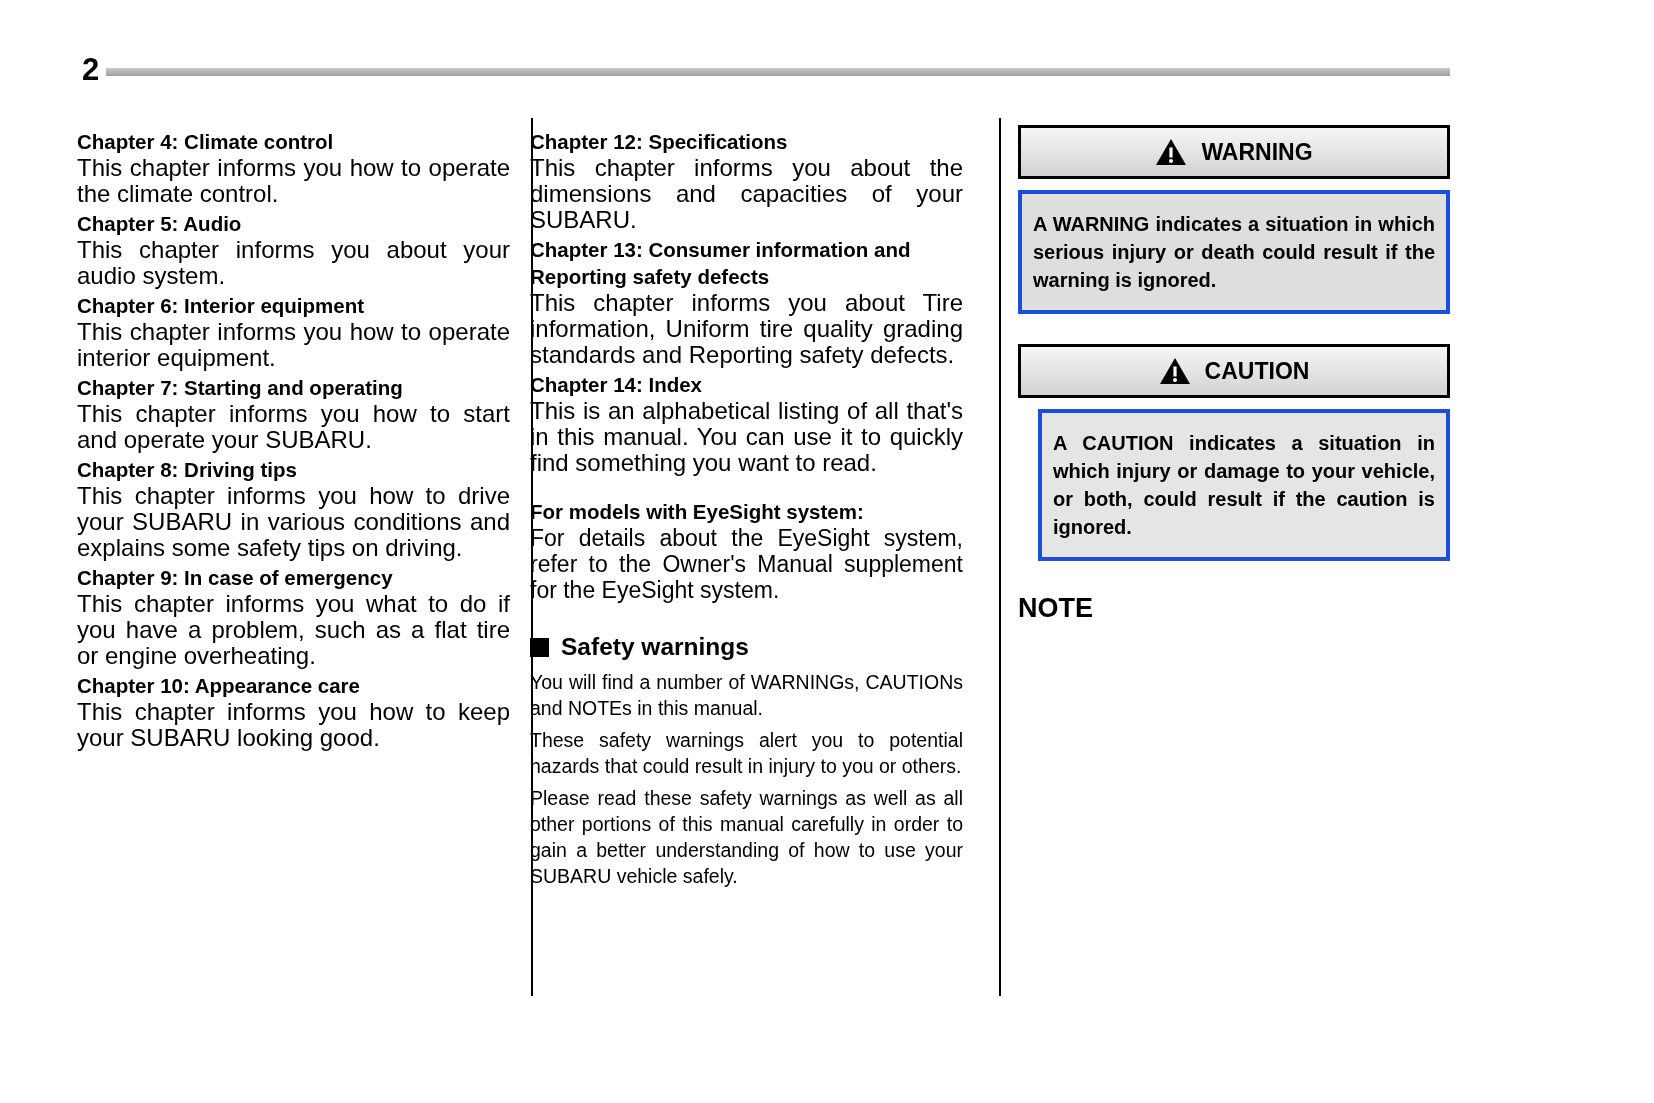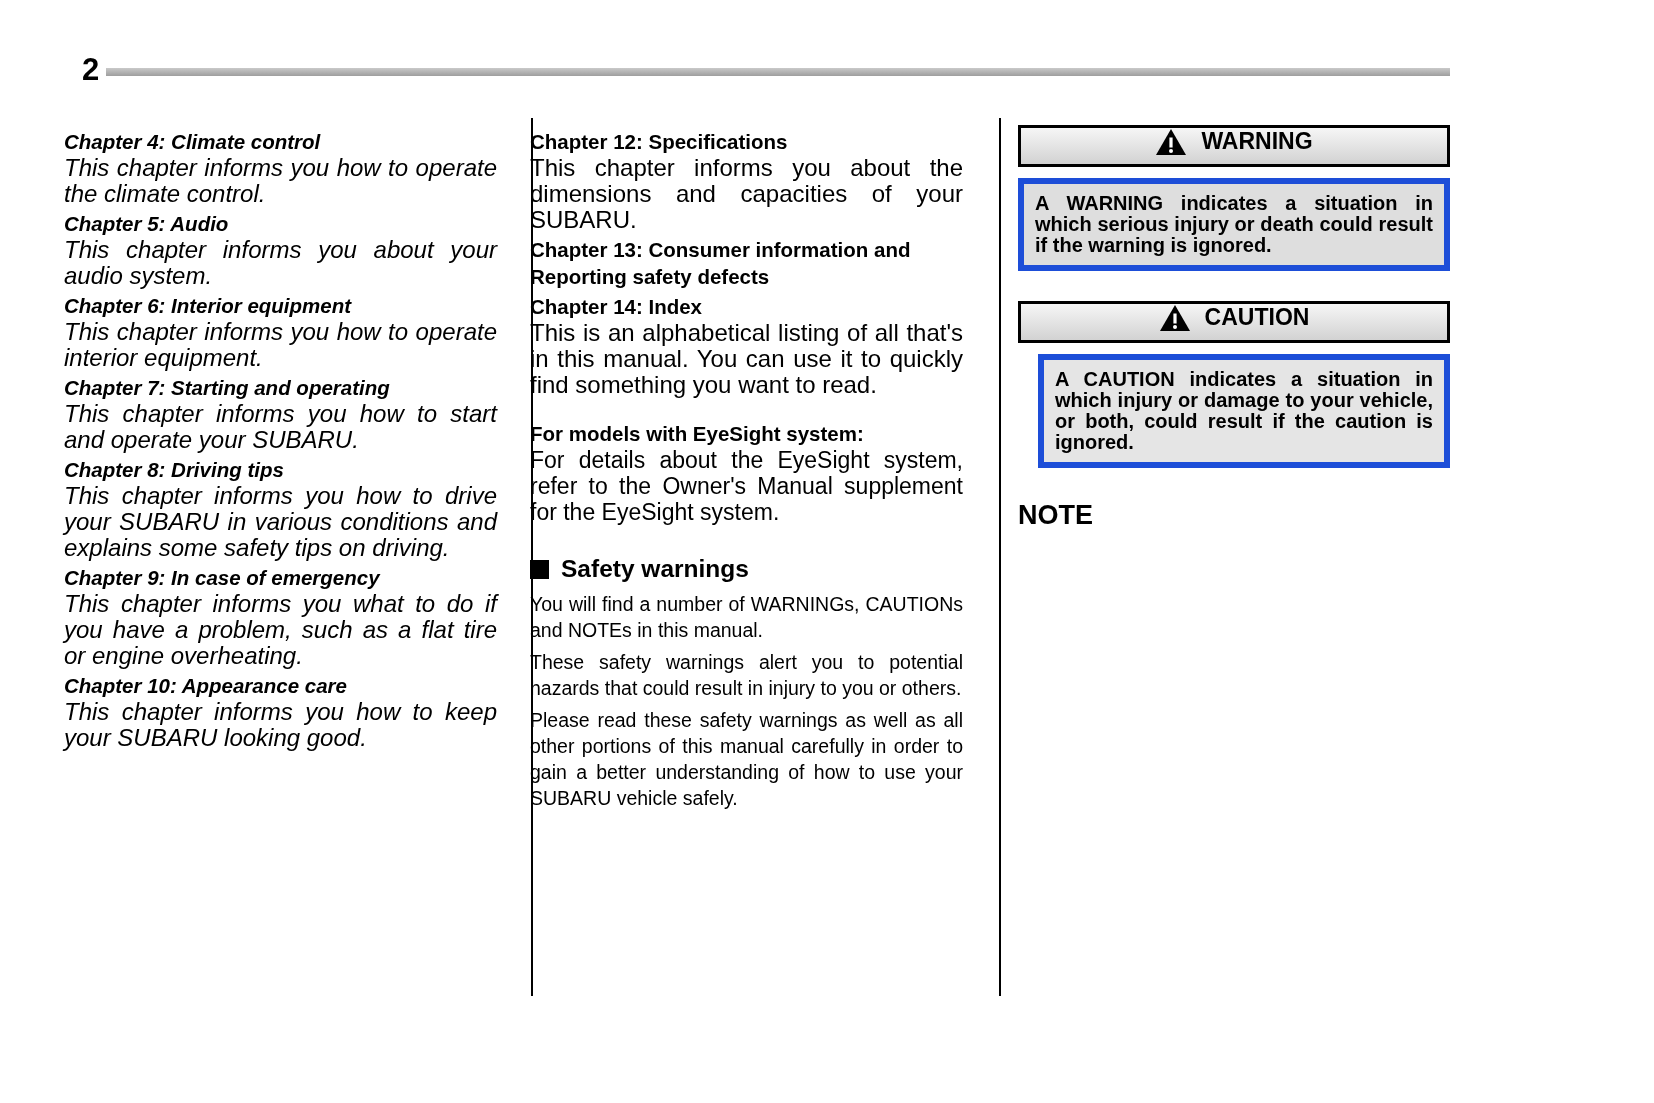--- a/index.html
+++ b/index.html
@@ -17,21 +17,21 @@
     position:absolute; left:106px; top:68px; width:1344px; height:8px;
     background:linear-gradient(#c9c9c9, #9e9e9e);
   }
   .vdivider {
     position:absolute; top:118px; height:878px; width:2px; background:#000;
   }
   .vd1 { left:531px; }
   .vd2 { left:999px; }
 
   .col { position:absolute; top:125px; }
-  .col1 { left:64px;  width:433px;font-style:italic; }
+  .col1 { left:77px;  width:433px; }
   .col2 { left:530px; width:433px; }
   .col3 { left:1018px; width:432px; }
 
   .chapter-title {
     font-weight:bold; font-size:20.5px; line-height:27px;
     margin-top:3px; text-align:left;
   }
   .chapter-body {
     font-size:24px; line-height:26px; text-align:justify;
   }
@@ -49,28 +49,28 @@
   }
   .square-bullet {
     display:inline-block; width:19px; height:19px; background:#000;
     flex:0 0 auto;
   }
   .safety-para {
     font-size:19.5px; line-height:26px; text-align:justify; margin-top:6px;
   }
 
   .alert-header {
-    border:3px solid #000; height:42px;
-    display:flex; justify-content:center; gap:14px;
+    border:3px solid #000; height:54px;
+    display:flex; align-items:center; justify-content:center; gap:14px;
     background:linear-gradient(#f6f6f6, #d2d2d2);
     font-weight:bold; font-size:23px;
   }
   .alert-body {
-    border:6px solid #1d4ed8; margin-top:11px; padding:9px 11px;
-    font-weight:bold; font-size:20px; line-height:21px; text-align:justify;
+    border:4px solid #1d4ed8; margin-top:11px; padding:16px 11px;
+    font-weight:bold; font-size:20px; line-height:28px; text-align:justify;
   }
   .warning-body { background:#dedede; }
   .caution-section { margin-top:30px; }
   .caution-body { background:#e5e5e5;margin-left:20px; }
 
   .note-heading {
     font-weight:bold; font-size:27px; margin-top:32px;
   }
   .note-body {
     font-weight:bold; font-size:20px; line-height:27px;
@@ -120,20 +120,21 @@
     </div>
   </div>
 
   <div class="col col2">
     <div>
       <div class="chapter-title">Chapter 12: Specifications</div>
       <div class="chapter-body">This chapter informs you about the dimensions and capacities of your SUBARU.</div>
     </div>
     <div>
       <div class="chapter-title">Chapter 13: Consumer information and Reporting safety defects</div>
+      <div class="chapter-body">This chapter informs you about Tire information, Uniform tire quality grading standards and Reporting safety defects.</div>
     </div>
     <div>
       <div class="chapter-title">Chapter 14: Index</div>
       <div class="chapter-body">This is an alphabetical listing of all that's in this manual. You can use it to quickly find something you want to read.</div>
     </div>
 
     <div>
       <div class="eyesight-title">For models with EyeSight system:</div>
       <div class="eyesight-body">For details about the EyeSight system, refer to the Owner's Manual supplement for the EyeSight system.</div>
     </div>

